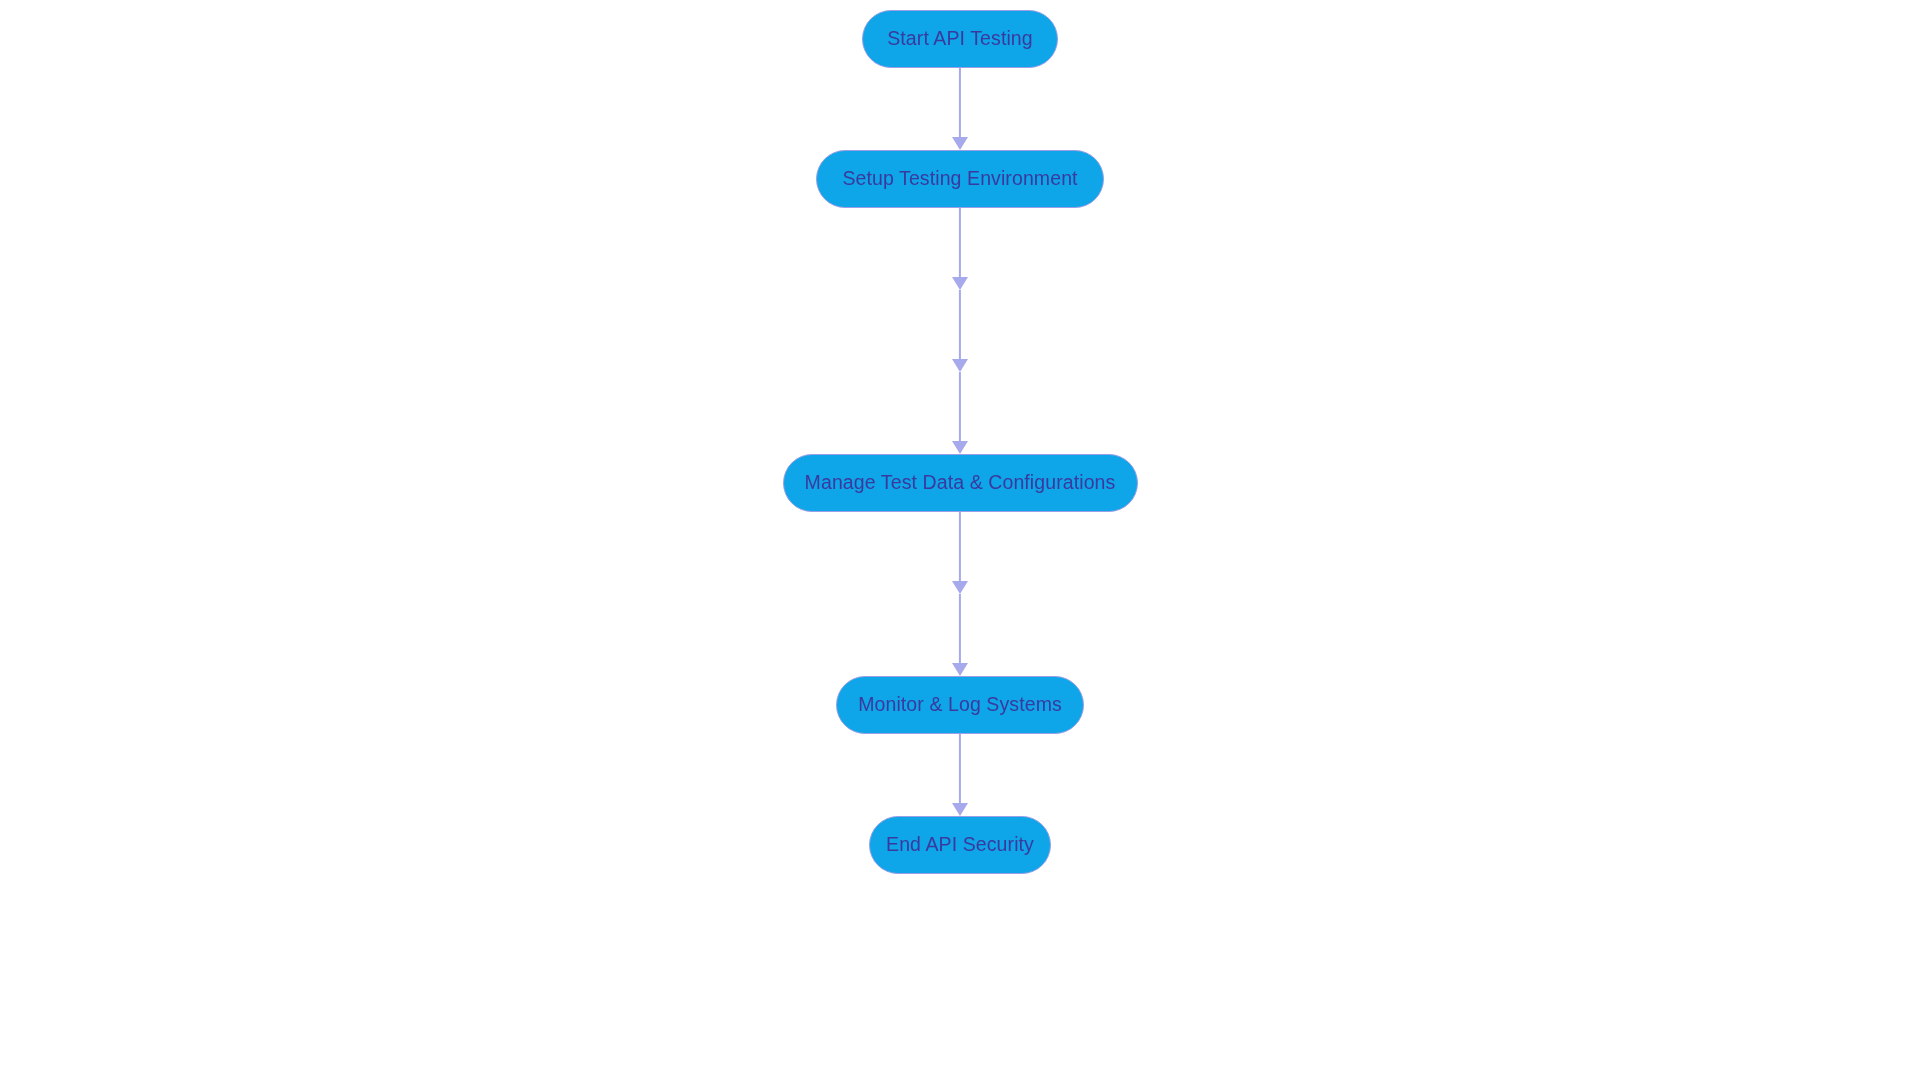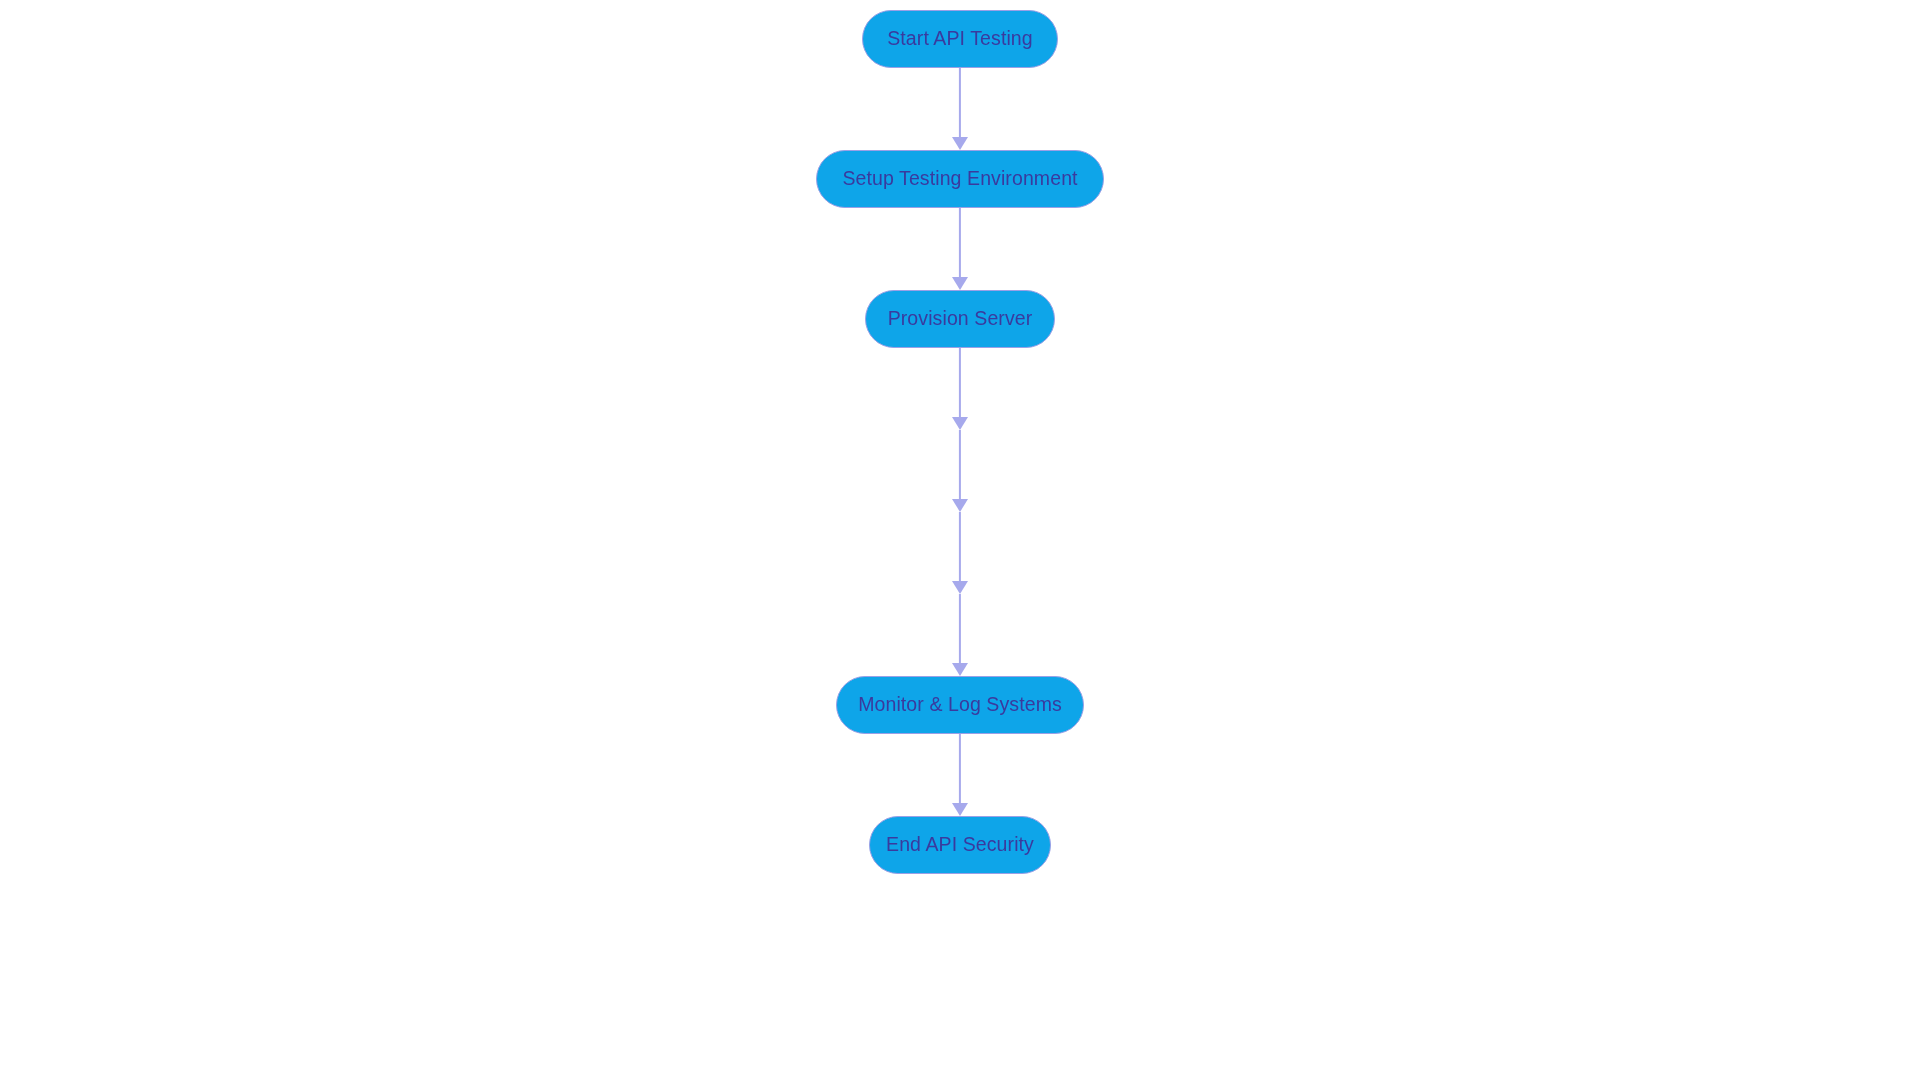--- a/index.html
+++ b/index.html
@@ -91,30 +91,30 @@
       <div class="connector-line"></div>
       <div class="connector-arrowhead"></div>
     </div>
     <div class="flow-node" style="width: 288px;">
       <span class="flow-node-label">Setup Testing Environment</span>
     </div>
     <div class="flow-connector">
       <div class="connector-line"></div>
       <div class="connector-arrowhead"></div>
     </div>
-    <div class="flow-node" style="width: 190px;">
-      <span class="flow-node-label">Provision Server</span>
-    </div>
     <div class="flow-connector">
       <div class="connector-line"></div>
       <div class="connector-arrowhead"></div>
     </div>
     <div class="flow-connector">
       <div class="connector-line"></div>
       <div class="connector-arrowhead"></div>
+    </div>
+    <div class="flow-node" style="width: 355px;">
+      <span class="flow-node-label">Manage Test Data &amp; Configurations</span>
     </div>
     <div class="flow-connector">
       <div class="connector-line"></div>
       <div class="connector-arrowhead"></div>
     </div>
     <div class="flow-connector">
       <div class="connector-line"></div>
       <div class="connector-arrowhead"></div>
     </div>
     <div class="flow-node" style="width: 248px;">

